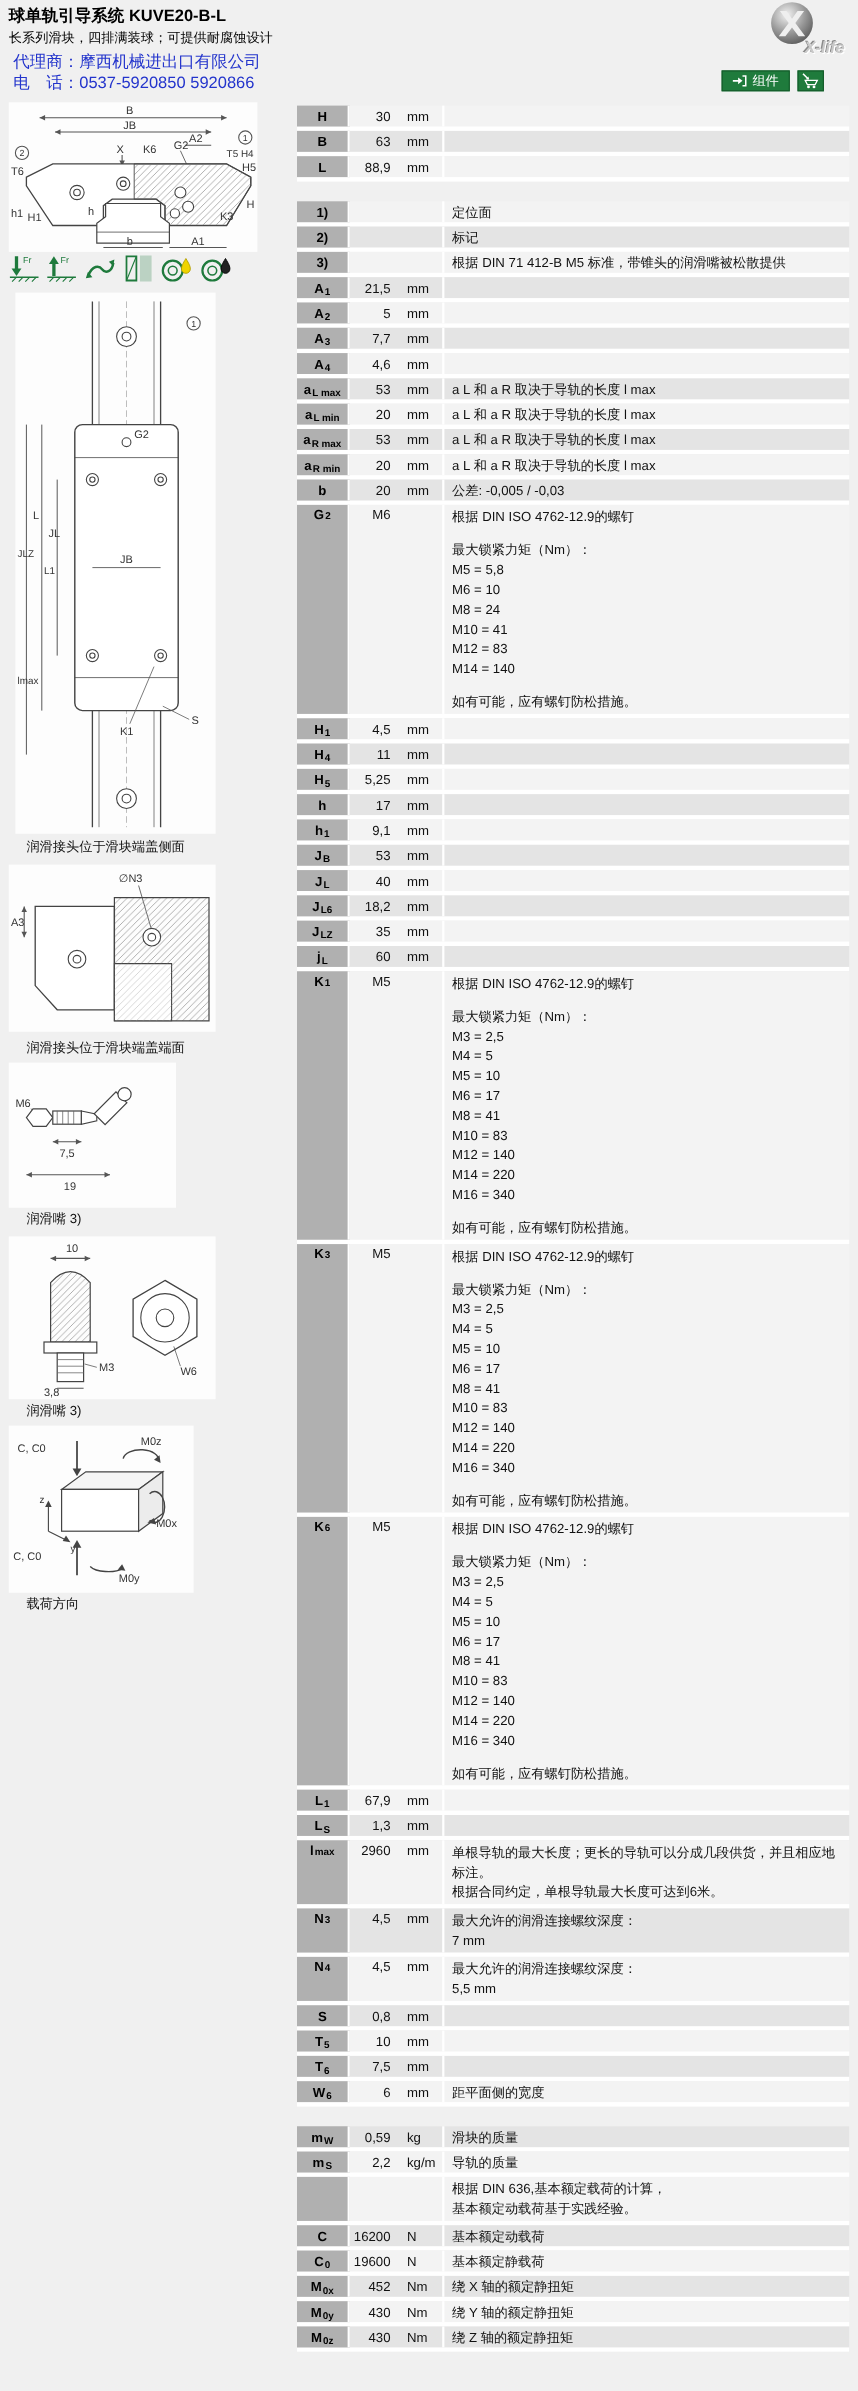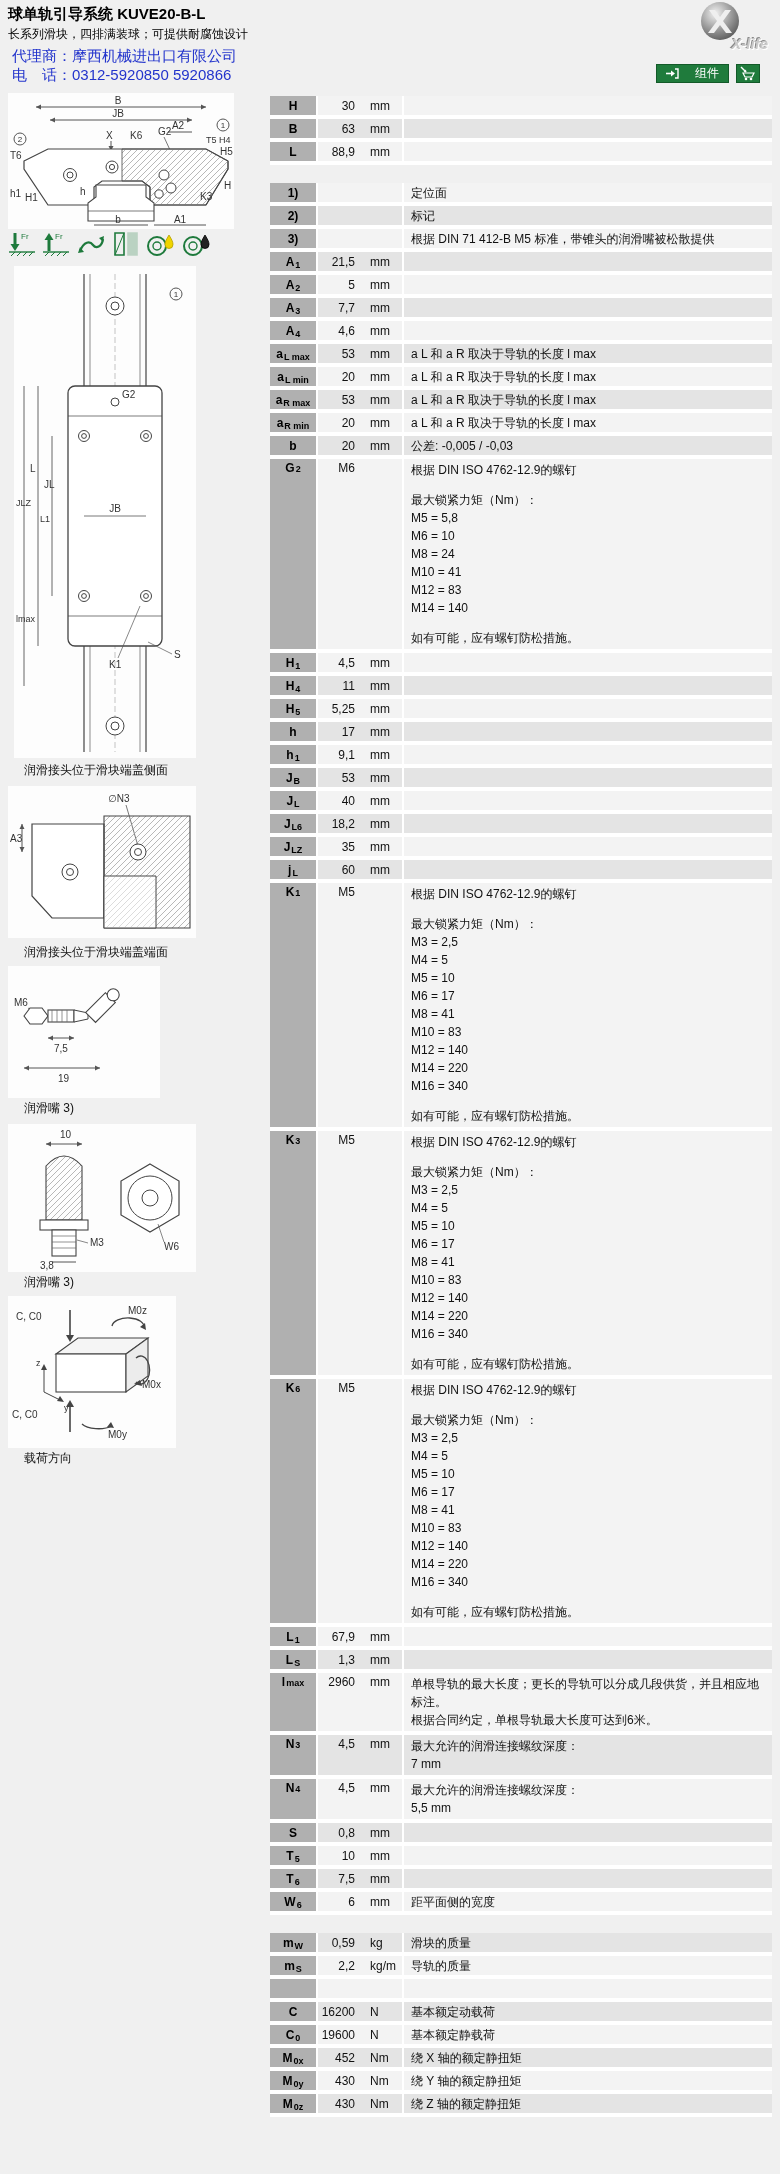--- a/index.html
+++ b/index.html
@@ -11,21 +11,21 @@
   .subtitle{left:8px;top:26px;font-size:12px;color:#000;}
   .agent{left:12px;top:47px;font-size:15px;color:#2334cc;}
   .phone{left:12px;top:66px;font-size:15px;color:#2334cc;}
   
   .xlife{left:694px;top:0;width:74px;height:52px;}
   .xlife-text{position:absolute;right:0;bottom:0;font-size:15px;font-weight:bold;font-style:italic;
       color:#c9c9c9;text-shadow:1px 1px 0 #fff,-1px -1px 0 #8a8a8a;}
   
   .btnrow{left:656px;top:64px;display:flex;gap:7px;}
   .gbtn{height:19px;background:#1f7b3c;border:1px solid #135a29;color:#fff;font-size:12px;
-        display:flex;align-items:center;justify-content:center;gap:16px;box-sizing:border-box;cursor:pointer;}
+        display:flex;align-items:center;justify-content:center;gap:5px;box-sizing:border-box;cursor:pointer;}
   .gbtn.main{padding:0 9px;}
   .gbtn.cart{width:24px;}
   
   .panel{background:#fdfdfd;}
   .caption{font-size:12px;color:#111;left:24px;}
   svg text{font-family:"Liberation Sans","DejaVu Sans",sans-serif;}
   .icons-row{left:8px;top:231px;display:flex;gap:6px;align-items:flex-start;height:27px;}
   
   #spec-table{left:270px;top:96px;width:502px;}
   .tsec{margin-bottom:18px;}
@@ -48,21 +48,21 @@
   .dline.blank{height:12px;}
 </style>
 </head>
 <body>
 
 <div id="page">
 
   <div class="abs title">球单轨引导系统 KUVE20-B-L</div>
   <div class="abs subtitle">长系列滑块，四排满装球；可提供耐腐蚀设计</div>
   <div class="abs agent">代理商：摩西机械进出口有限公司</div>
-  <div class="abs phone">电　话：0312-5920850 5920866</div>
+  <div class="abs phone">电　话：0537-5920850 5920866</div>
 
   <div class="abs xlife">
     <svg width="52" height="46" viewBox="0 0 52 46">
       <defs>
         <radialGradient id="sph" cx="38%" cy="30%" r="75%">
           <stop offset="0%" stop-color="#f2f2f2"></stop>
             <stop offset="55%" stop-color="#9d9d9d"></stop>
             <stop offset="100%" stop-color="#5c5c5c"></stop>
         </radialGradient>
       </defs>
@@ -875,20 +875,24 @@
           </div>
         </div>
         <div class="trow multi">
           <div class="tlabel">
             <span></span>
           </div>
           <div class="tvalcell">
             <span class="tval"></span>
             <span class="tunit"></span>
           </div>
+          <div class="tdesc">
+            <div class="dline">根据 DIN 636,基本额定载荷的计算，</div>
+            <div class="dline">基本额定动载荷基于实践经验。</div>
+          </div>
         </div>
         <div class="trow dark">
           <div class="tlabel">
             <span>C</span>
           </div>
           <div class="tvalcell">
             <span class="tval">16200</span>
             <span class="tunit">N</span>
           </div>
           <div class="tdesc">

